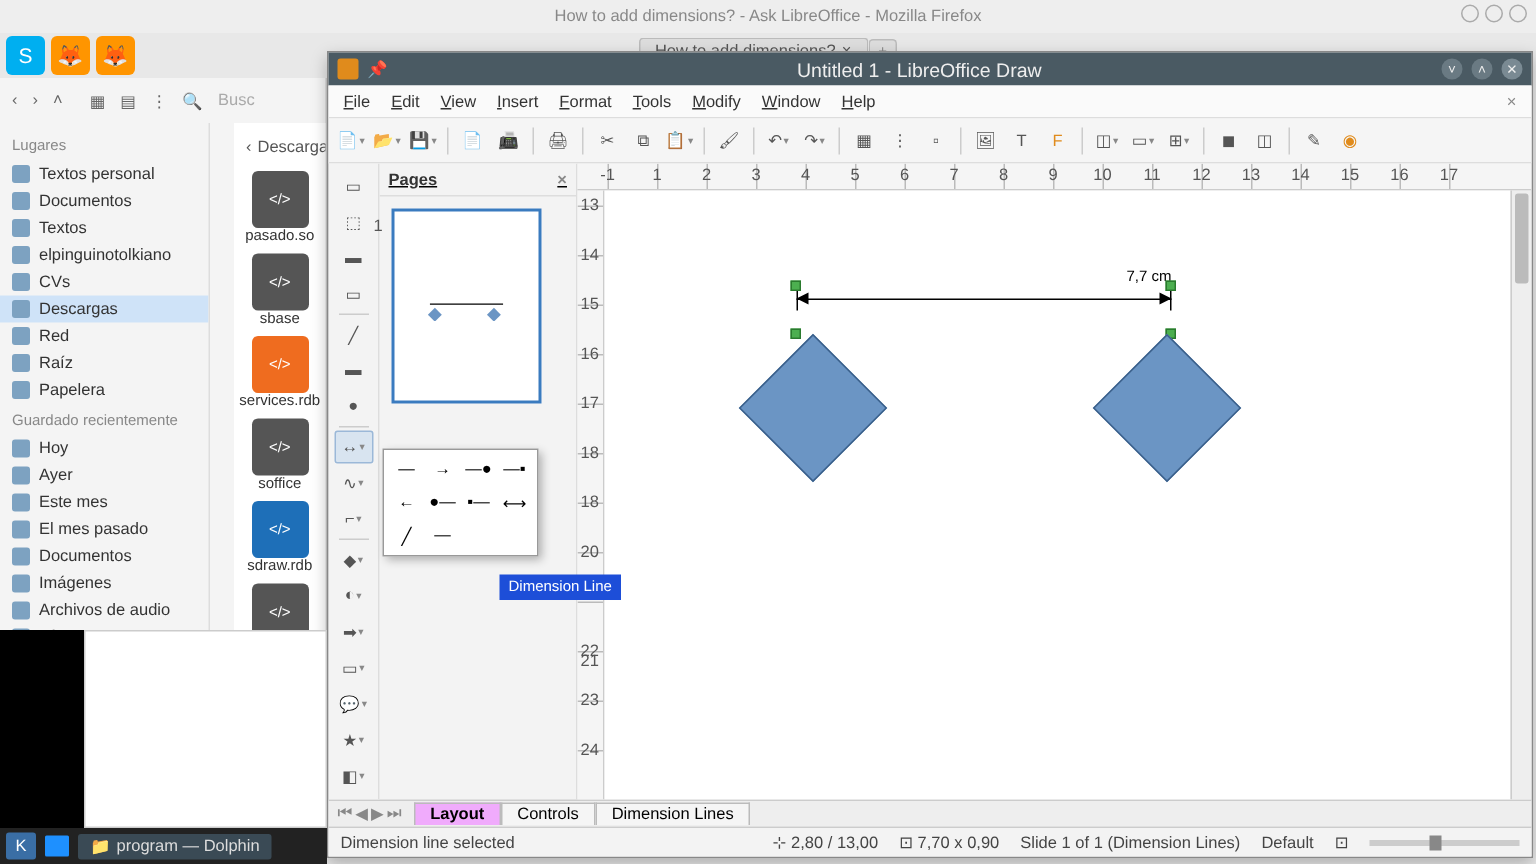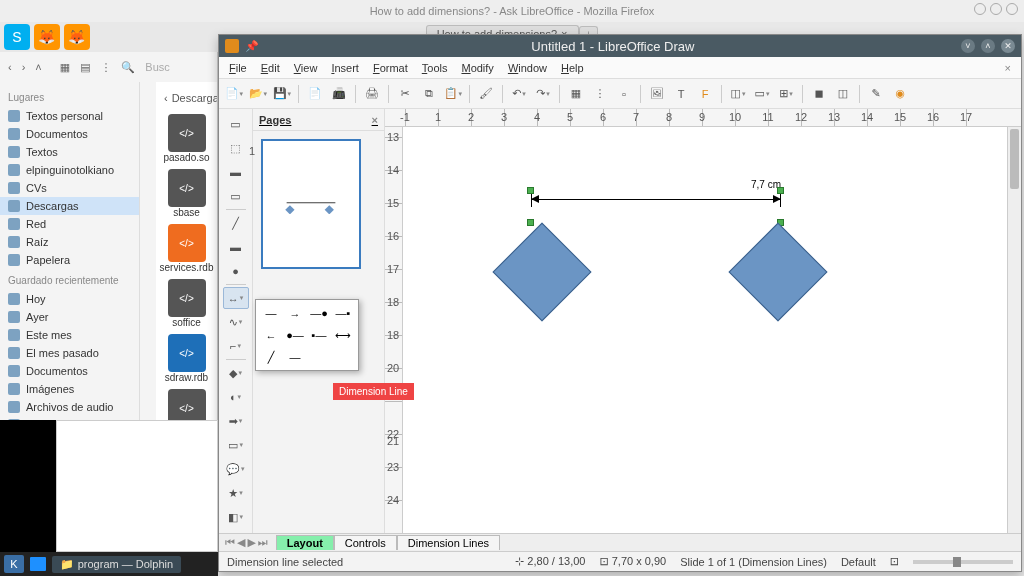--- a/index.html
+++ b/index.html
@@ -57,21 +57,21 @@
 .lomain { flex:1; display:flex; overflow:hidden; }
 
 
 .vtb { width:34px; background:#f3f3f3; border-right:1px solid #ddd; display:flex; flex-direction:column; align-items:center; padding:4px 0; gap:2px; position:relative; }
 .vtb .tb { width:26px; height:22px; }
 .vtb .tb.active { background:#d8e4f0; border-color:#9bb8d8; }
 
 
 .lepopup { position:absolute; left:36px; top:264px; width:104px; background:#fff; border:1px solid #999; box-shadow:2px 2px 6px rgba(0,0,0,.3); padding:6px; display:grid; grid-template-columns:repeat(4,1fr); gap:8px 6px; z-index:50; }
 .lepopup .cell { width:18px; height:14px; display:flex; align-items:center; justify-content:center; cursor:pointer; }
-.tooltip { position:absolute; left:114px; top:348px; background:#ef4444; color:#fff; padding:3px 6px; font-size:10px; z-index:60; white-space:nowrap; }
+.tooltip { position:absolute; left:114px; top:348px; background:#1d4ed8; color:#fff; padding:3px 6px; font-size:10px; z-index:60; white-space:nowrap; }
 
 
 .pages { width:132px; background:#f3f3f3; border-right:1px solid #ddd; display:flex; flex-direction:column;text-decoration:underline; }
 .pages .hdr { height:22px; display:flex; align-items:center; padding:0 6px; font-weight:bold; color:#333; border-bottom:1px solid #ddd; }
 .pages .hdr .x { margin-left:auto; color:#888; cursor:pointer; }
 .pages .thumbwrap { flex:1; padding:8px; }
 .pages .pthumb { border:2px solid #3a7bbf; background:#fff; width:100px; height:130px; position:relative; padding:2px; }
 .pages .pnum { position:absolute; left:-14px; top:4px; color:#555; }
 .pages .mini { position:absolute; top:58px; left:18px; right:18px; }
 
@@ -94,21 +94,21 @@
 .dimline .arrL { left:0; border-right:8px solid #000; }
 .dimline .arrR { right:0; border-left:8px solid #000; }
 .dimline .ext { position:absolute; width:1px; background:#000; top:6px; height:16px; }
 .dimline .txt { position:absolute; top:-6px; left:0; right:0; text-align:right; font-size:10px; color:#000000; }
 .handle { position:absolute; width:7px; height:7px; background:#4caf50; border:1px solid #2a7a2e; }
 
 
 .doctabs { height:18px; background:#eee; border-top:1px solid #ccc; display:flex; align-items:center; padding:0 6px; gap:0; font-size:10px; }
 .doctabs .nav { display:flex; gap:2px; margin-right:8px; color:#888; }
 .doctabs .tab { border:1px solid #bbb; border-bottom:none; padding:1px 10px; background:#f5f5f5; cursor:pointer; }
-.doctabs .tab.active { background:#86efac; font-weight:bold; }
+.doctabs .tab.active { background:#f0abfc; font-weight:bold; }
 
 
 .lostatus { height:20px; background:#f3f3f3; border-top:1px solid #ccc; display:flex; align-items:center; padding:0 8px; gap:14px; color:#444; font-size:10px; }
 .lostatus .grow { flex:1; }
 .lostatus .slider { width:100px; height:4px; background:#ccc; position:relative; }
 .lostatus .slider .kn { position:absolute; top:-3px; left:40%; width:8px; height:10px; background:#888; }
 
 
 .taskbar { position:absolute; left:0; bottom:0; height:24px; width:218px; background:#222; color:#ddd; display:flex; align-items:center; padding:0 4px; gap:6px; }
 .taskbar .kbtn { width:20px; height:18px; background:#3a6ea5; border-radius:2px; display:flex; align-items:center; justify-content:center; color:#fff; }

